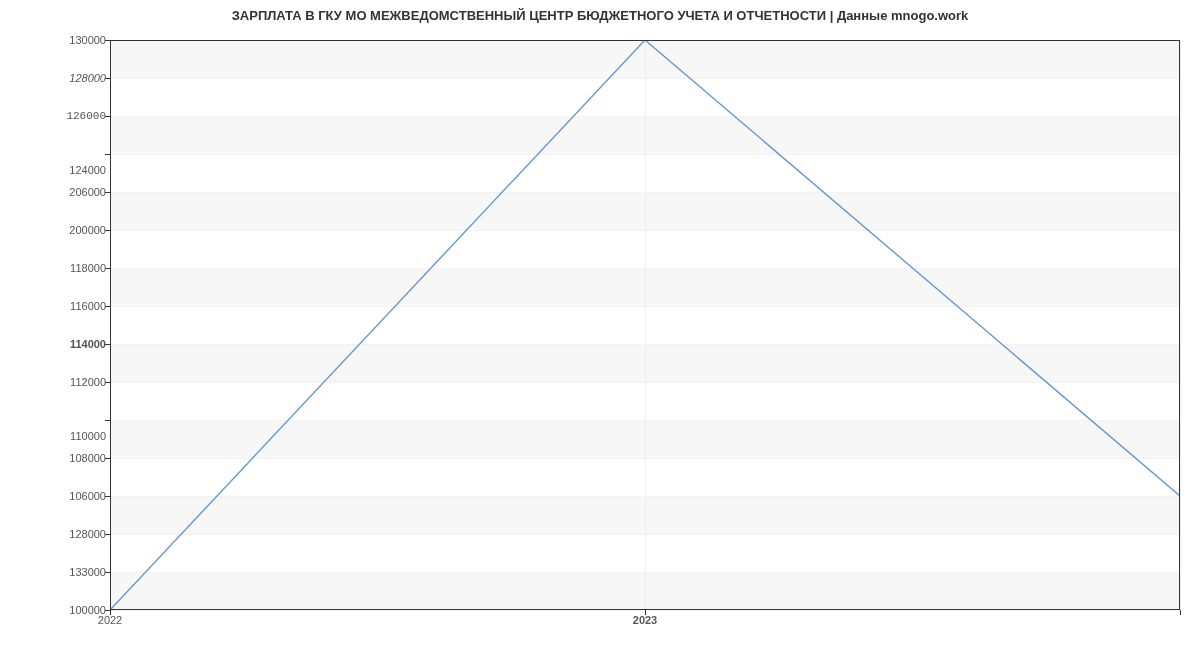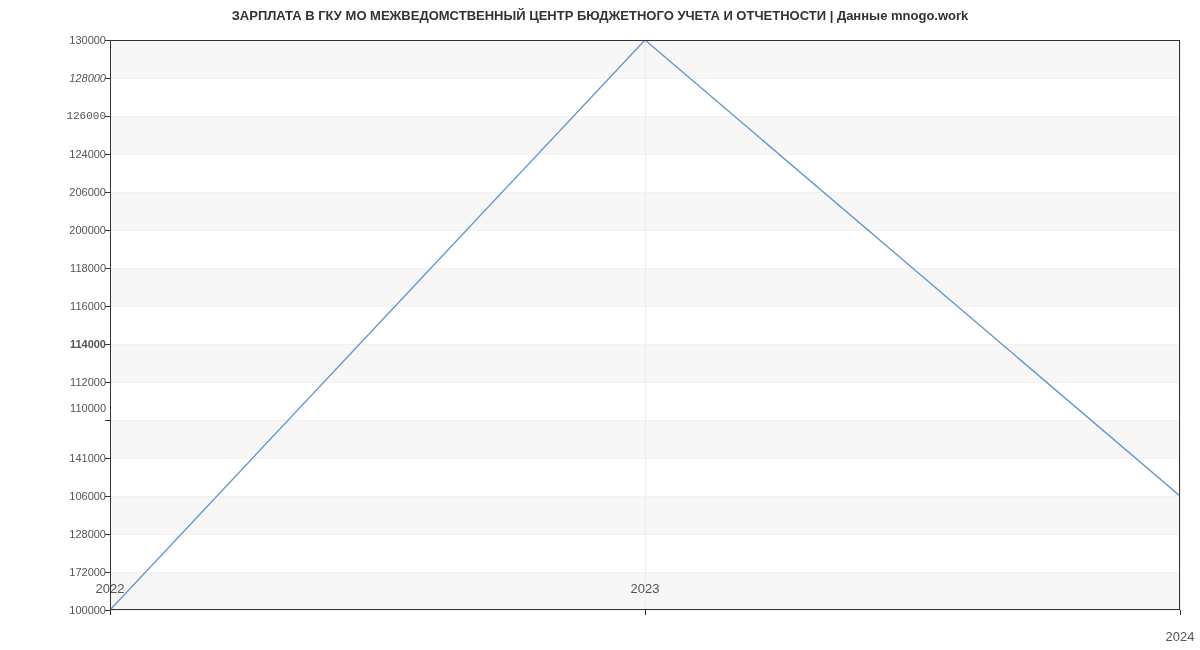--- a/index.html
+++ b/index.html
@@ -64,22 +64,22 @@
     position: absolute;
     right: 1094px;
     width: 60px;
     text-align: right;
     font-size: 11px;
     color: #555;
     transform: translateY(-50%);
   }
   .x-tick-label {
     position: absolute;
-    top: 581px;
-    font-size: 13px;
+    top: 614px;
+    font-size: 11px;
     color: #555;
     transform: translateX(-50%);
   }
   .y-tick-mark {
     position: absolute;
     left: -5px;
     width: 5px;
     height: 1px;
     background: #333;
   }
@@ -160,32 +160,32 @@
         <div class="x-tick-mark" style="left: 535px;"></div>
         <div class="x-tick-mark" style="left: 1070px;"></div>
       </div>
     <svg class="line-layer" viewBox="0 0 1070 570" preserveAspectRatio="none">
       <polyline id="series-0" class="series-line" points="0,570 535,0 1070,456"></polyline>
     </svg>
     <div class="plot-border"></div>
   </div>
   <div id="axis-labels">
       <div class="y-tick-label" style="top: 610px;">100000</div>
-      <div class="y-tick-label" style="top: 572px;">172000</div>
+      <div class="y-tick-label" style="top: 572px;">133000</div>
       <div class="y-tick-label" style="top: 534px;">128000</div>
       <div class="y-tick-label" style="top: 496px;">106000</div>
-      <div class="y-tick-label" style="top: 458px;">141000</div>
-      <div class="y-tick-label" style="top: 408px;">110000</div>
+      <div class="y-tick-label" style="top: 458px;">108000</div>
+      <div class="y-tick-label" style="top: 436px;">110000</div>
       <div class="y-tick-label" style="top: 382px;">112000</div>
       <div class="y-tick-label" style="top: 344px; font-weight: bold;">114000</div>
       <div class="y-tick-label" style="top: 306px;">116000</div>
       <div class="y-tick-label" style="top: 268px;">118000</div>
       <div class="y-tick-label" style="top: 230px;">200000</div>
       <div class="y-tick-label" style="top: 192px;">206000</div>
-      <div class="y-tick-label" style="top: 154px;">124000</div>
+      <div class="y-tick-label" style="top: 170px;">124000</div>
       <div class="y-tick-label" style="top: 116px; font-family: Liberation Mono, monospace;">126000</div>
       <div class="y-tick-label" style="top: 78px; font-style: italic;">128000</div>
       <div class="y-tick-label" style="top: 40px;">130000</div>
       <div class="x-tick-label" style="left: 110px;">2022</div>
-      <div class="x-tick-label" style="left: 645px;">2023</div>
+      <div class="x-tick-label" style="left: 645px; font-weight: bold;">2023</div>
       <div class="x-tick-label" style="left: 1180px; margin-top: 48px;">2024</div>
     </div>
 </div>
 
 </body></html>

